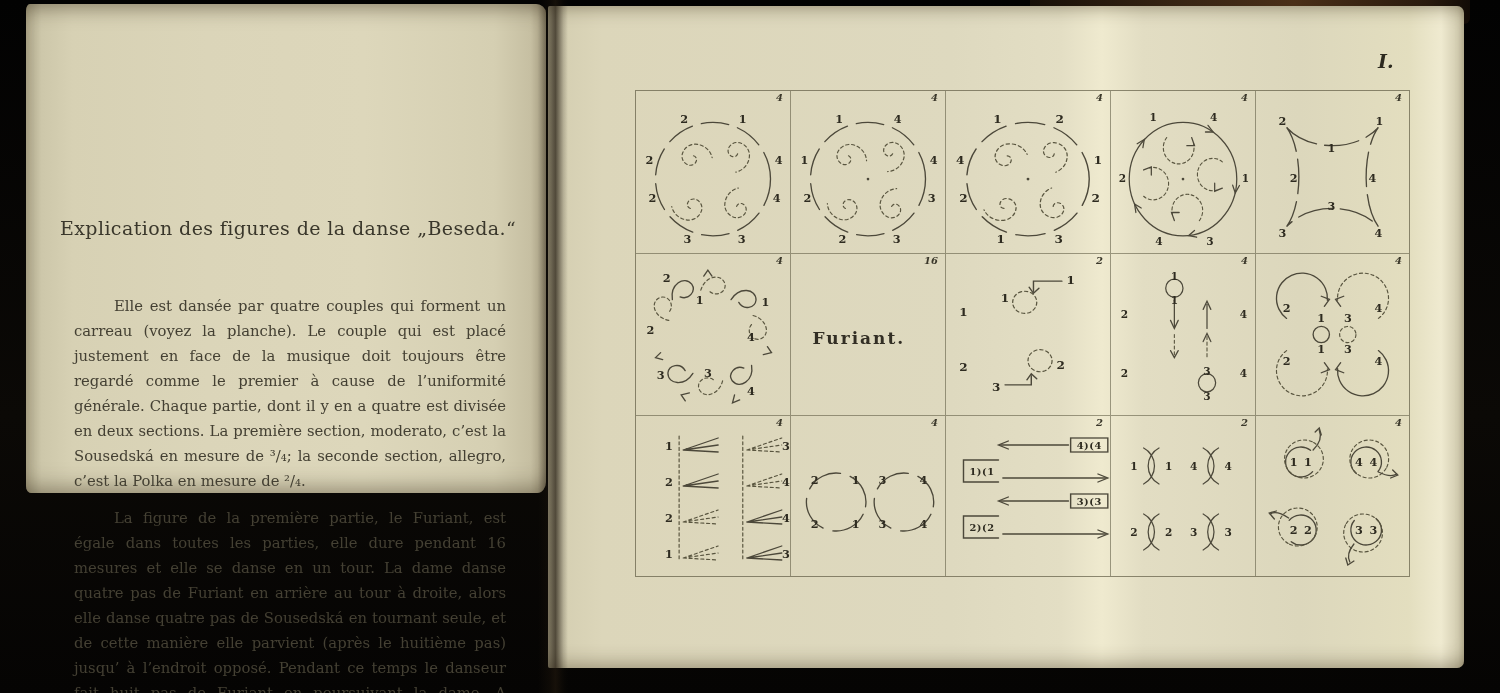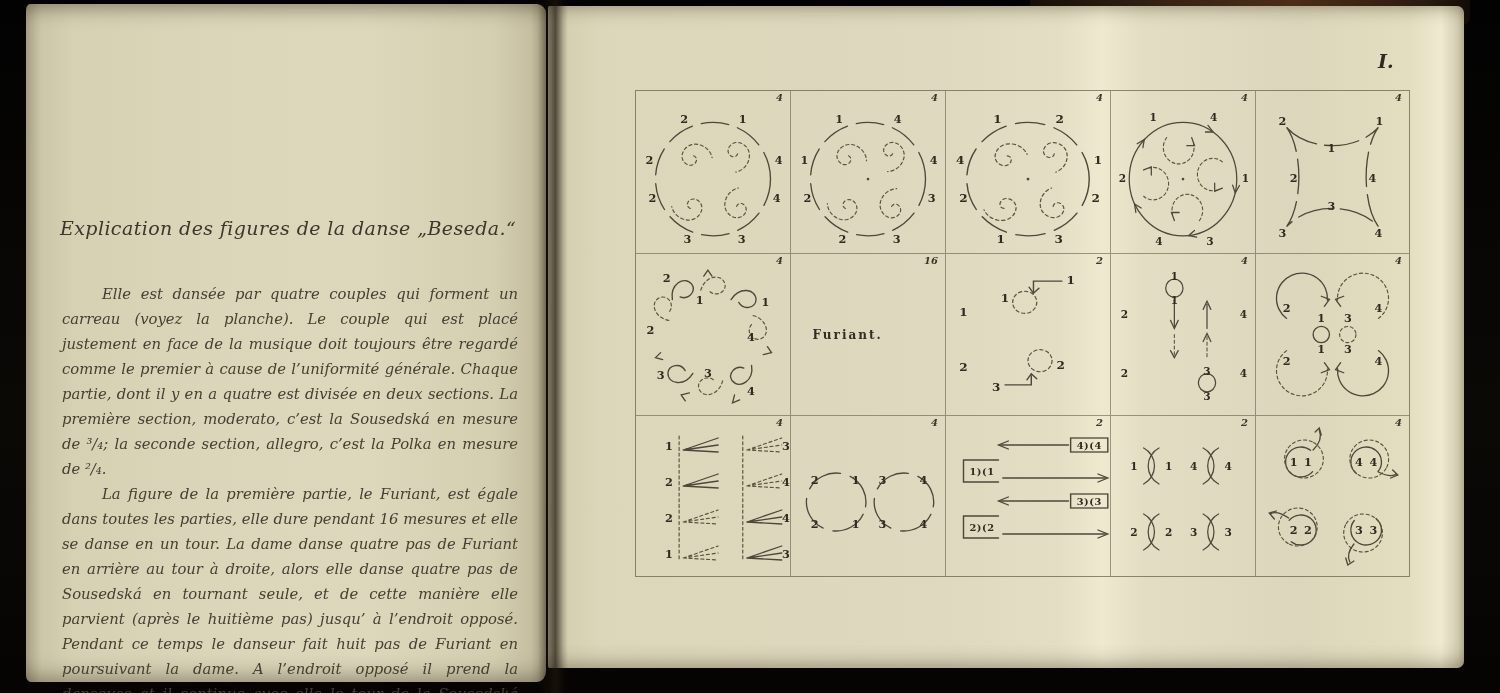--- a/index.html
+++ b/index.html
@@ -2,54 +2,54 @@
 <html><head>
 <meta charset="utf-8">
 <style>
   html,body{margin:0;padding:0;background:#070605;}
   .scene{position:relative;width:1500px;height:693px;overflow:hidden;
          background:linear-gradient(#020202,#0b0906 60%,#050403);
          font-family:"DejaVu Serif","Liberation Serif",serif;}
   .topwood{position:absolute;left:1030px;top:0;width:440px;height:24px;
            background:linear-gradient(90deg,#170f08,#382514 35%,#4a2f18 60%,#2a1b0e 90%,#120b06);
            border-radius:0 0 6px 4px;}
-  .page-left{position:absolute;left:26px;top:4px;width:520px;height:678px;z-index:1;
+  .page-left{position:absolute;left:26px;top:4px;width:520px;height:489px;z-index:1;
      background:linear-gradient(90deg,#b0a98c 0%,#cdc7aa 3%,#d7d1b4 9%,#dbd5b9 35%,#ddd7bb 65%,#d5cfb2 90%,#c6bfa2 97%,#a59c80 100%);
      border-radius:4px 10px 9px 5px/7px 9px 11px 7px;
-     box-shadow:inset 0 16px 20px -13px rgba(58,48,28,.55), inset 0 -18px 22px -14px rgba(58,48,28,.5);font-style:italic;}
+     box-shadow:inset 0 16px 20px -13px rgba(58,48,28,.55), inset 0 -18px 22px -14px rgba(58,48,28,.5);}
   .page-right{position:absolute;left:548px;top:6px;width:916px;height:662px;z-index:1;
      background:linear-gradient(90deg,#c2bb9d 0%,#d5cfb2 1.5%,#dcd6ba 6%,#ded9bf 44%,#e3dec4 56%,#efeacf 60.5%,#e2ddc3 65%,#dcd7bc 82%,#e3debf 94%,#efead0 97.5%,#d2ccb0 99.4%,#bdb698 100%);
      border-radius:2px 7px 7px 2px;
      box-shadow:inset 0 13px 17px -12px rgba(66,54,30,.5), inset 0 -15px 19px -12px rgba(66,54,30,.45);}
   .gutter{position:absolute;left:538px;top:0;width:30px;height:693px;z-index:2;pointer-events:none;
      background:linear-gradient(90deg,rgba(22,16,8,0) 0%,rgba(26,19,10,.45) 40%,rgba(30,22,12,.7) 58%,rgba(26,19,10,.18) 85%,rgba(26,19,10,0) 100%);}
   
   .ltext{position:absolute;inset:0;color:#454135;z-index:3;}
   .title{position:absolute;top:213px;left:30px;right:26px;text-align:center;
          font-size:19px;letter-spacing:.4px;color:#3a372b;}
   .paras{position:absolute;top:277px;left:36px;right:28px;}
-  .paras p{margin:0;font-size:14.8px;line-height:25px;text-align:justify;text-indent:40px;color:#444033;}
+  .paras p{margin:12px;font-size:14.8px;line-height:25px;text-align:justify;text-indent:40px;color:#444033;}
   
   .platenum{position:absolute;left:830px;top:44px;font-style:italic;font-weight:700;
             font-size:19px;color:#2d2a1f;z-index:3;}
   .grid{position:absolute;left:87px;top:84px;z-index:3;display:grid;
         grid-template-columns:155px 155px 165px 145px 153px;
         grid-template-rows:163px 162px 160px;
         border:1px solid rgba(86,82,58,.65);}
   .cell{position:relative;border-right:1px solid rgba(86,82,58,.55);border-bottom:1px solid rgba(86,82,58,.55);}
   .cell.lastcol{border-right:none;}
   .cell.lastrow{border-bottom:none;}
   .corner{position:absolute;top:1px;right:7px;font-style:italic;font-weight:700;
           font-size:10px;color:#3b382b;}
   .fig{position:absolute;inset:0;width:100%;height:100%;}
   .s{stroke:#4c483a;fill:none;stroke-width:1.3;stroke-linecap:round;}
   .d{stroke:#59553f;fill:none;stroke-width:1.15;stroke-dasharray:3 2.7;stroke-linecap:round;}
   .n{font-family:"DejaVu Serif","Liberation Serif",serif;font-weight:700;font-size:11px;fill:#2e2b20;}
   .np{font-size:9px;letter-spacing:.5px;}
-  .furiant{position:absolute;left:14%;top:46%;font-weight:700;font-size:12px;
+  .furiant{position:absolute;left:14%;top:46%;font-weight:700;font-size:17px;
            letter-spacing:2px;color:#322e24;}
   text{text-anchor:middle;}
 </style>
 </head>
 <body>
 
 <svg width="0" height="0" style="position:absolute">
   <defs>
     <path id="spiral" d="M 0 0 a 4 4 0 0 1 4 4 a 6 6 0 0 1 -6 6 a 9 9 0 0 1 -9 -9 a 13 13 0 0 1 13 -13 a 17 17 0 0 1 16 9"></path>
     <path id="curl" d="M 0 10 C 3 -5 19 -9 23 2 C 25 10 15 16 8 10"></path>

